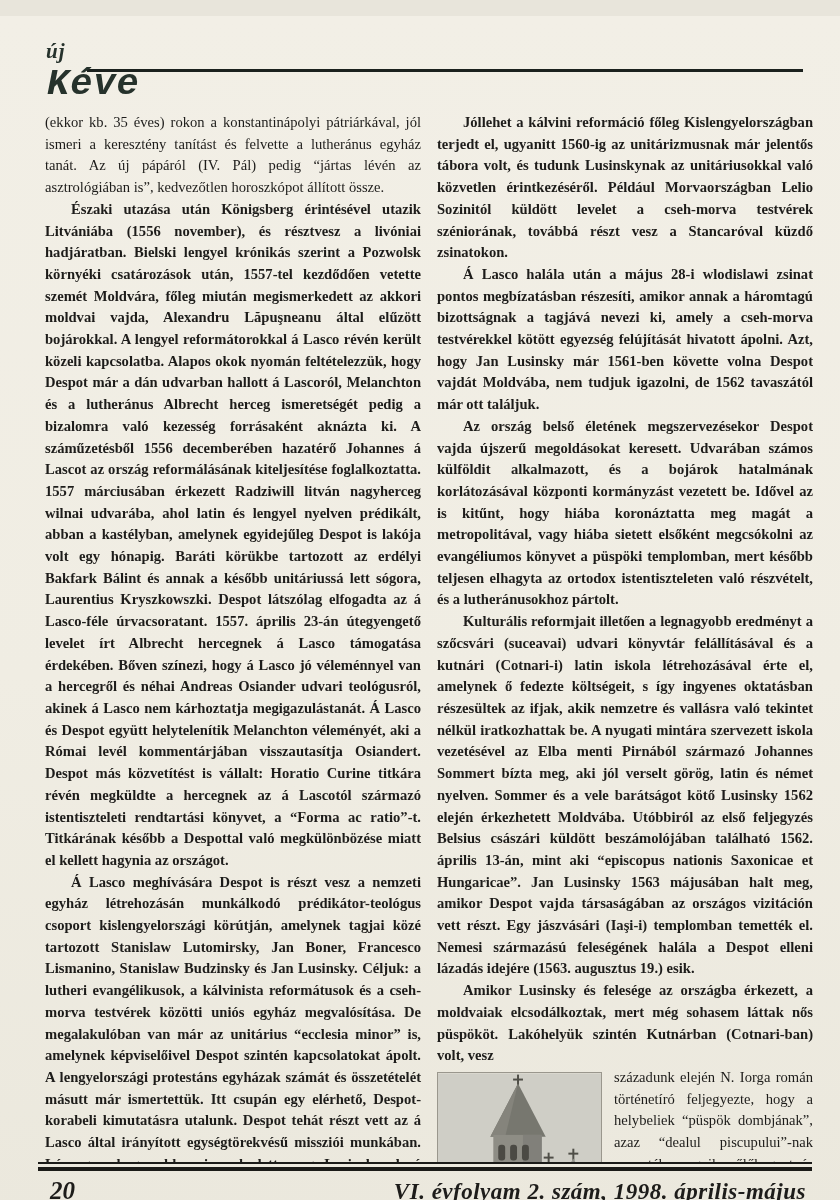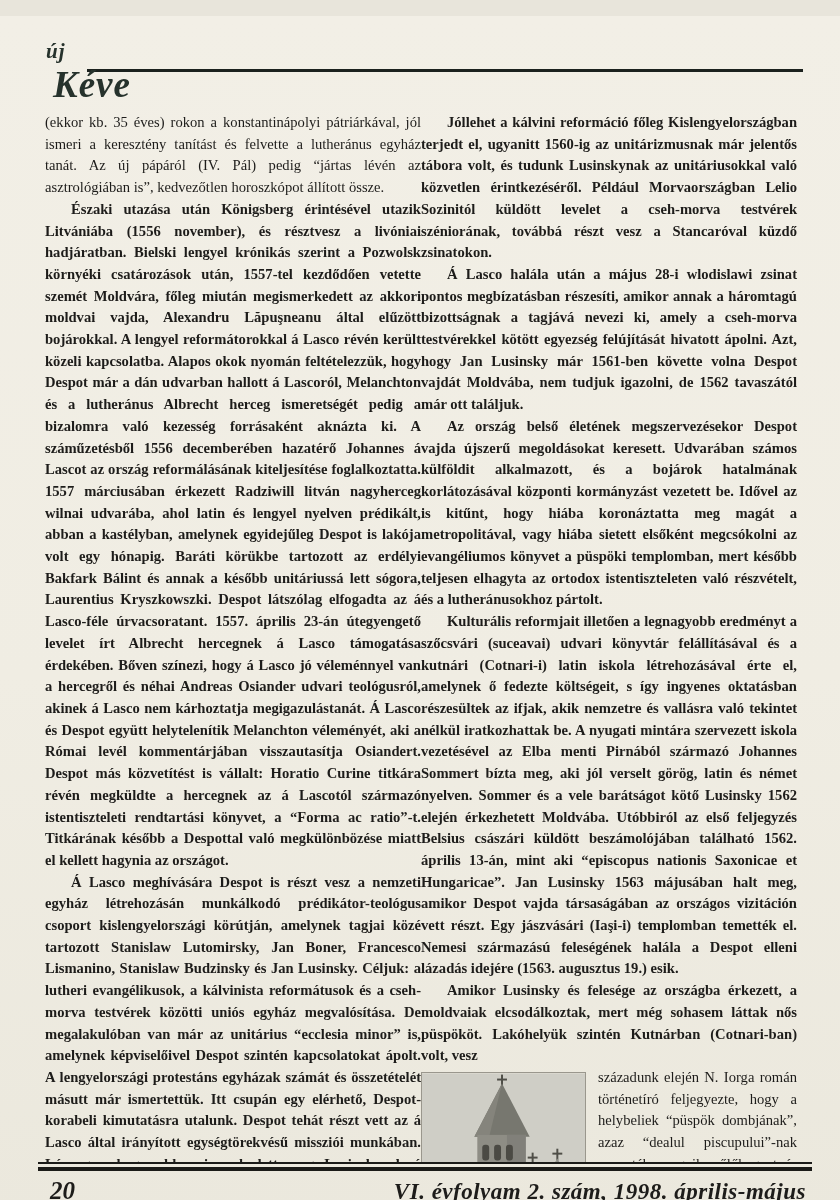--- a/index.html
+++ b/index.html
@@ -7,25 +7,25 @@
     position:relative;width:840px;height:1200px;margin:16px auto;
     background:linear-gradient(180deg,#f2efe6 0%,#f0ede3 55%,#ebe8dd 100%);
     font-family:"Liberation Serif","DejaVu Serif",serif;
     color:#1d1c1a;overflow:hidden;
   }
   
   #masthead{position:absolute;top:22px;left:42px;right:32px;height:70px;}
   .mast-prefix{position:absolute;top:1px;left:4px;font-style:italic;font-weight:bold;
     font-size:21px;letter-spacing:1px;color:#26322c;}
   .mast-rule{position:absolute;top:31px;left:45px;right:5px;height:3px;background:#1b211e;}
-  .mast-title{position:absolute;top:25px;left:11px;font-style:italic;font-weight:bold;
-    font-size:37px;letter-spacing:1px;color:#26322c;}
+  .mast-title{position:absolute;top:25px;left:5px;font-style:italic;font-weight:bold;
+    font-size:37px;letter-spacing:1px;color:#26322c;font-family:Liberation Mono, monospace;}
   
   #article{position:absolute;top:96px;left:45px;width:768px;height:1052px;
-    display:flex;overflow:hidden;}
+    display:flex;gap:16px;overflow:hidden;}
   .col{width:376px;}
   .col p{margin:0;text-align:justify;font-size:14.6px;line-height:21.7px;}
   p.indent{text-indent:26px;font-weight:bold;}
   
   .photo-figure{float:left;width:165px;margin:5px 12px 2px 0;}
   .photo-figure svg{display:block;width:165px;height:268px;border:1px solid #9a978d;box-sizing:border-box;}
   
   #footer{position:absolute;top:1146px;left:38px;right:28px;}
   .footer-rule{height:3px;border-top:2px solid #1b1b18;border-bottom:4px solid #1b1b18;}
   .footer-row{display:flex;justify-content:space-between;align-items:baseline;

